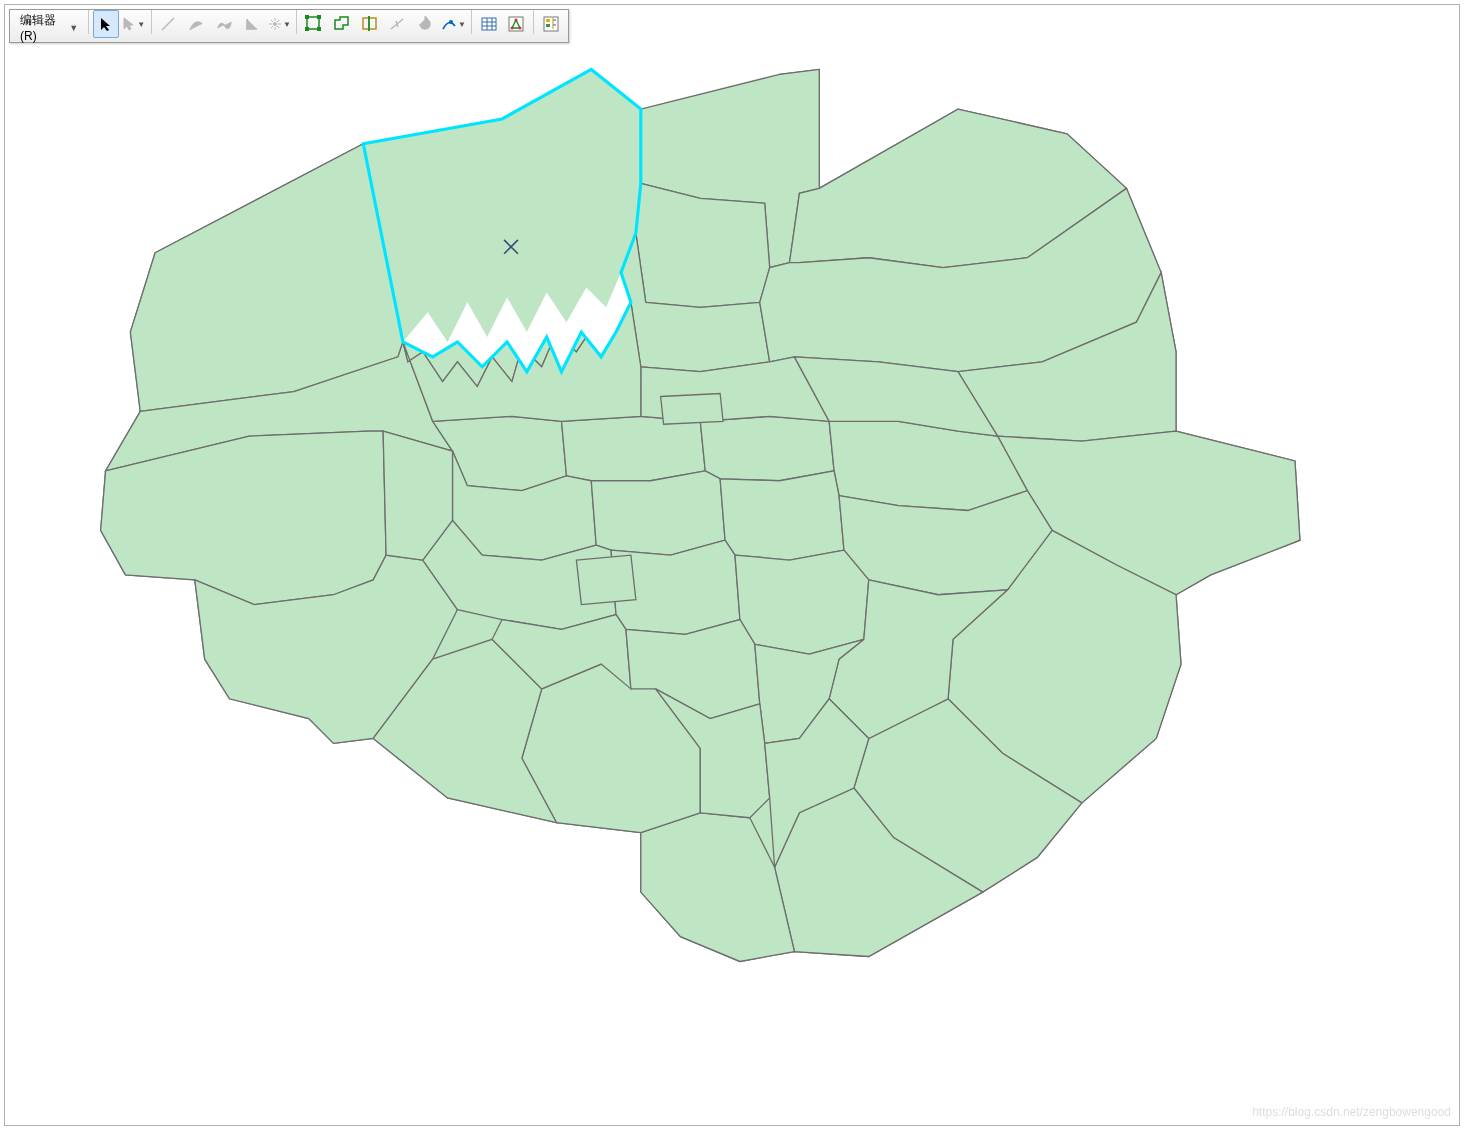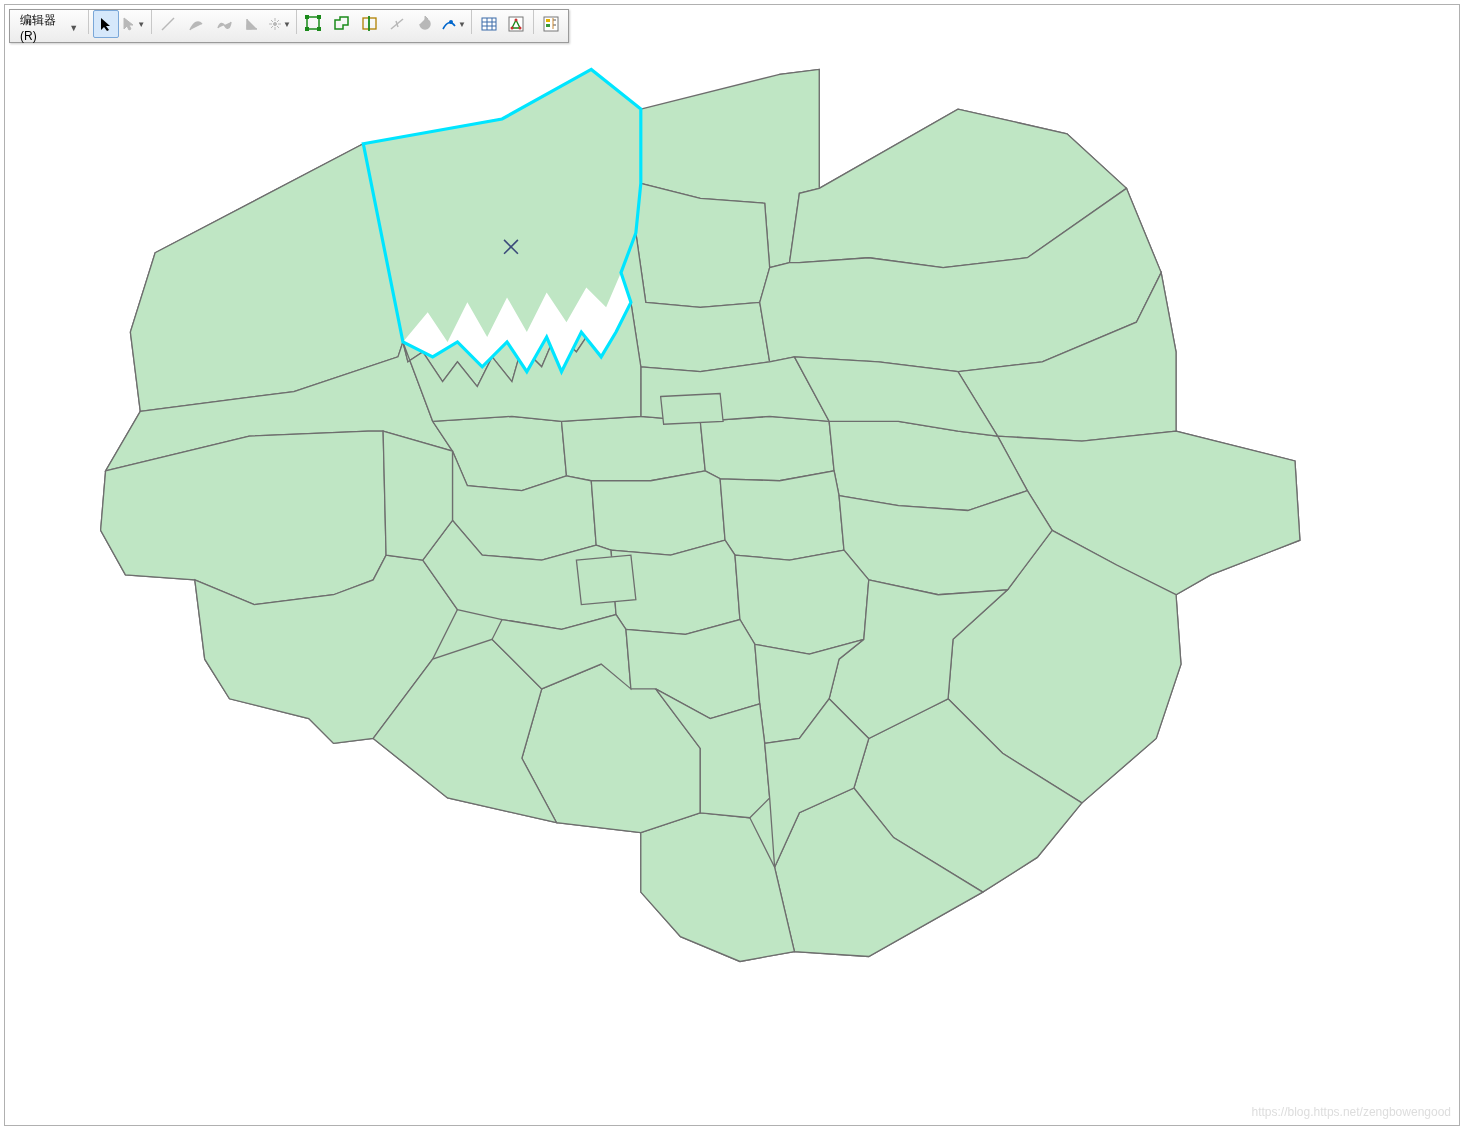--- a/index.html
+++ b/index.html
@@ -287,15 +287,15 @@
             <rect x="1" y="1" width="14" height="14" fill="#fff" stroke="#777"></rect>
             <rect x="3" y="3" width="4" height="3" fill="#e6b000"></rect>
             <rect x="3" y="8" width="4" height="3" fill="#3a9a3a"></rect>
             <path d="M10 4 L13 4 M10 9 L13 9" stroke="#555" stroke-width="1.2"></path>
             <path d="M10 2 L10 13" stroke="#c83" stroke-width="1"></path>
           </svg>
     </div>
   </div>
 </div>
 
-<div class="watermark">https://blog.https.net/zengbowengood</div>
+<div class="watermark">https://blog.csdn.net/zengbowengood</div>
 
 </div>
 
 </body></html>

